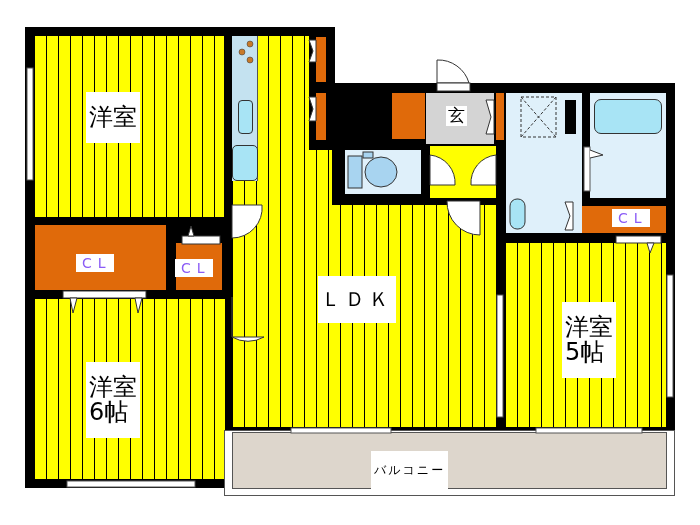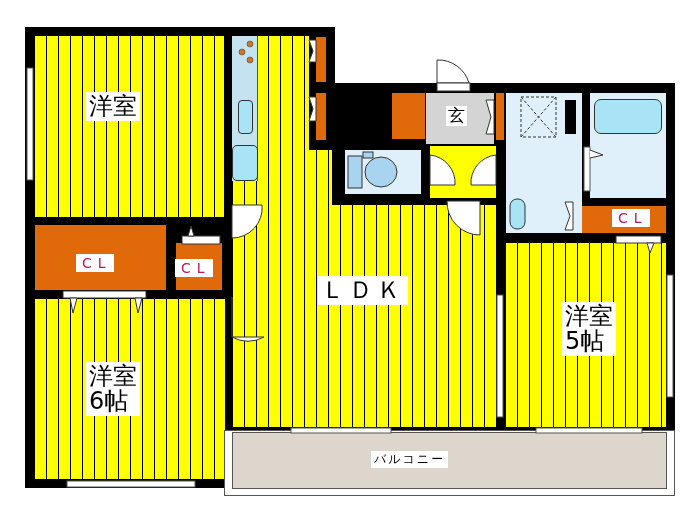--- a/index.html
+++ b/index.html
@@ -3,22 +3,22 @@
 <meta charset="utf-8">
 <style>
   html,body{margin:0;padding:0;background:#ffffff;}
   body{width:700px;height:525px;position:relative;overflow:hidden;font-family:"DejaVu Sans","Liberation Sans",sans-serif;}
   .abs{position:absolute;box-sizing:border-box;}
   .wall{position:absolute;background:#000;}
   .floor{position:absolute;background-color:#ffff00;
     background-image:repeating-linear-gradient(90deg,#000 0px,#000 1px,transparent 1px,transparent 12px);}
   .closet{position:absolute;background:#e06a0a;}
   .wet{position:absolute;background:#dff0fa;}
-  .label{position:absolute;background:#fff;color:#000;line-height:1.05;white-space:nowrap;padding:2px 3px;}
-  .cl-label{position:absolute;background:#fff;color:#be185d;font-size:14px;letter-spacing:6px;padding:1px 2px 1px 6px;}
+  .label{position:absolute;background:#fff;color:#000;line-height:1.05;white-space:nowrap;padding:13px 3px;}
+  .cl-label{position:absolute;background:#fff;color:#8b5cf6;font-size:14px;letter-spacing:6px;padding:1px 2px 1px 6px;}
   svg{position:absolute;left:0;top:0;}
 </style>
 </head>
 <body>
 
 <div class="wall" style="left:25px;top:27px;width:310px;height:211px;"></div>
 <div class="wall" style="left:25px;top:83px;width:650px;height:155px;"></div>
 <div class="wall" style="left:25px;top:230px;width:650px;height:208px;"></div>
 <div class="wall" style="left:25px;top:290px;width:210px;height:198px;"></div>
 
@@ -116,21 +116,21 @@
   <path d="M590 150 L603 155 L590 158" fill="#fff" stroke="#333"></path>
 </svg>
 
 <div class="label" style="left:86px;top:92px;font-size:24px;">
   <div>洋室</div>
 </div>
 <div class="label" style="left:86px;top:362px;font-size:24px;">
   <div>洋室</div>
   <div>6帖</div>
 </div>
-<div class="label" style="left:318px;top:276px;font-size:24px;text-align:center;">
+<div class="label" style="left:318px;top:276px;font-size:20px;text-align:center;">
   <div style="letter-spacing:4px;">ＬＤＫ</div>
 </div>
 <div class="label" style="left:562px;top:302px;font-size:24px;">
   <div>洋室</div>
   <div>5帖</div>
 </div>
 
 <div class="cl-label" style="left:76px;top:254px;">CL</div>
 <div class="cl-label" style="left:175px;top:259px;">CL</div>
 <div class="cl-label" style="left:612px;top:209px;">CL</div>

